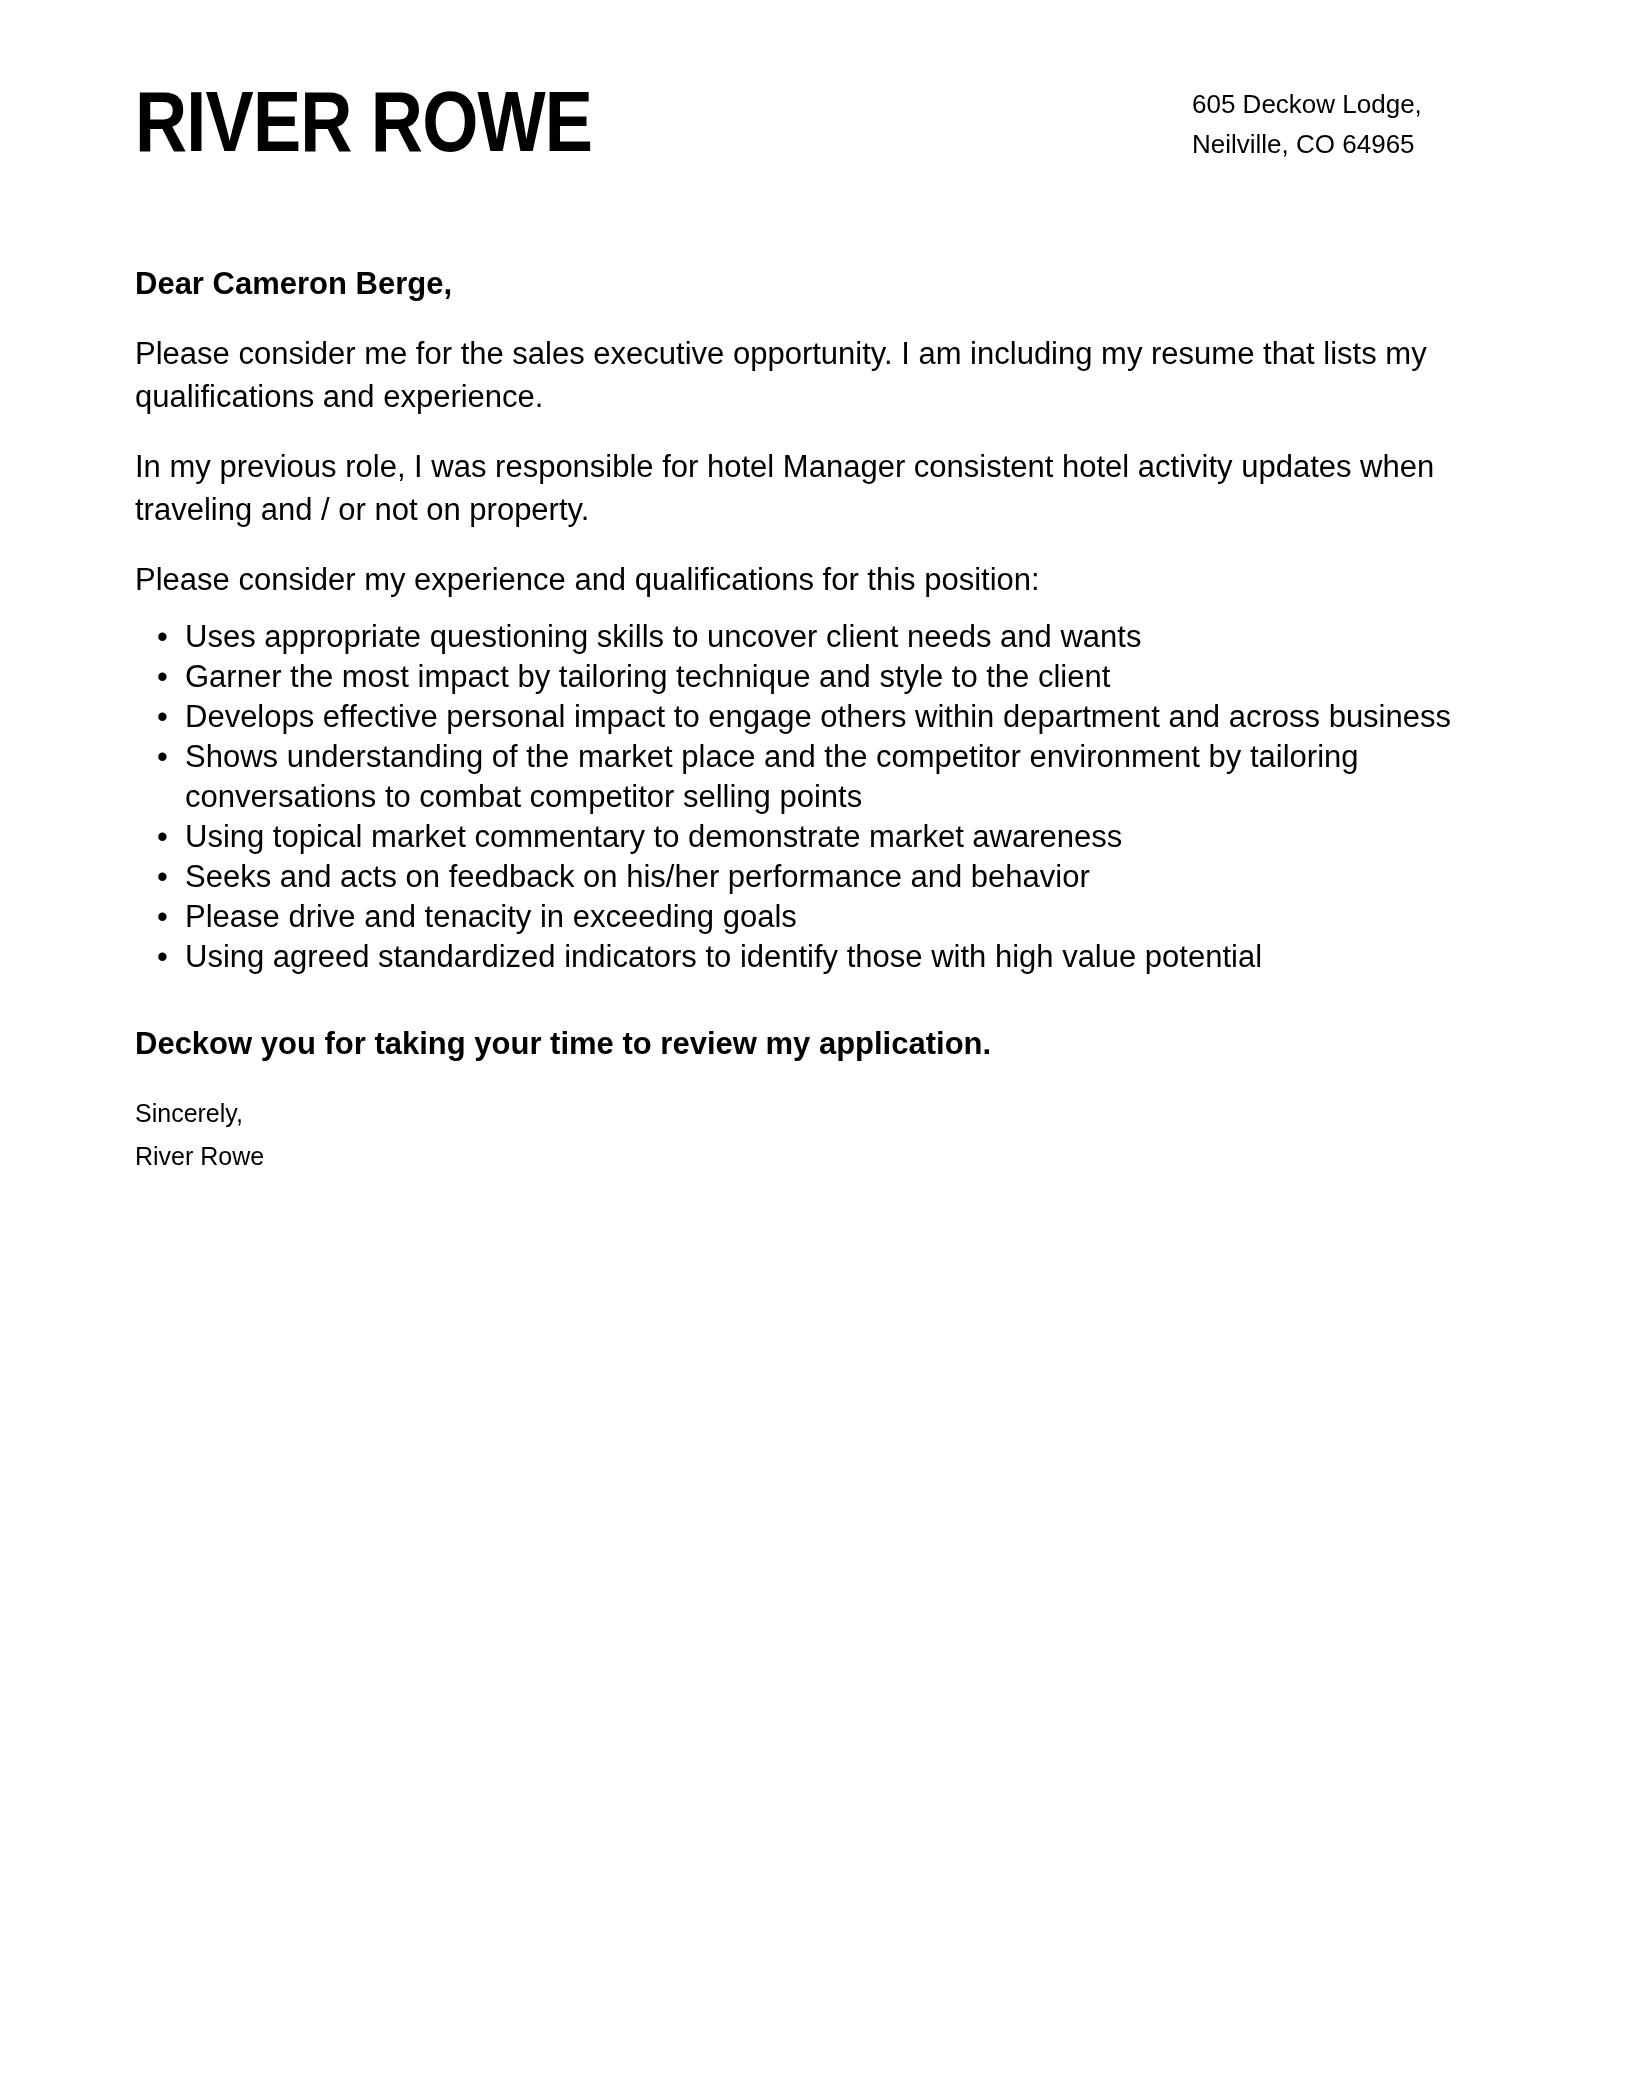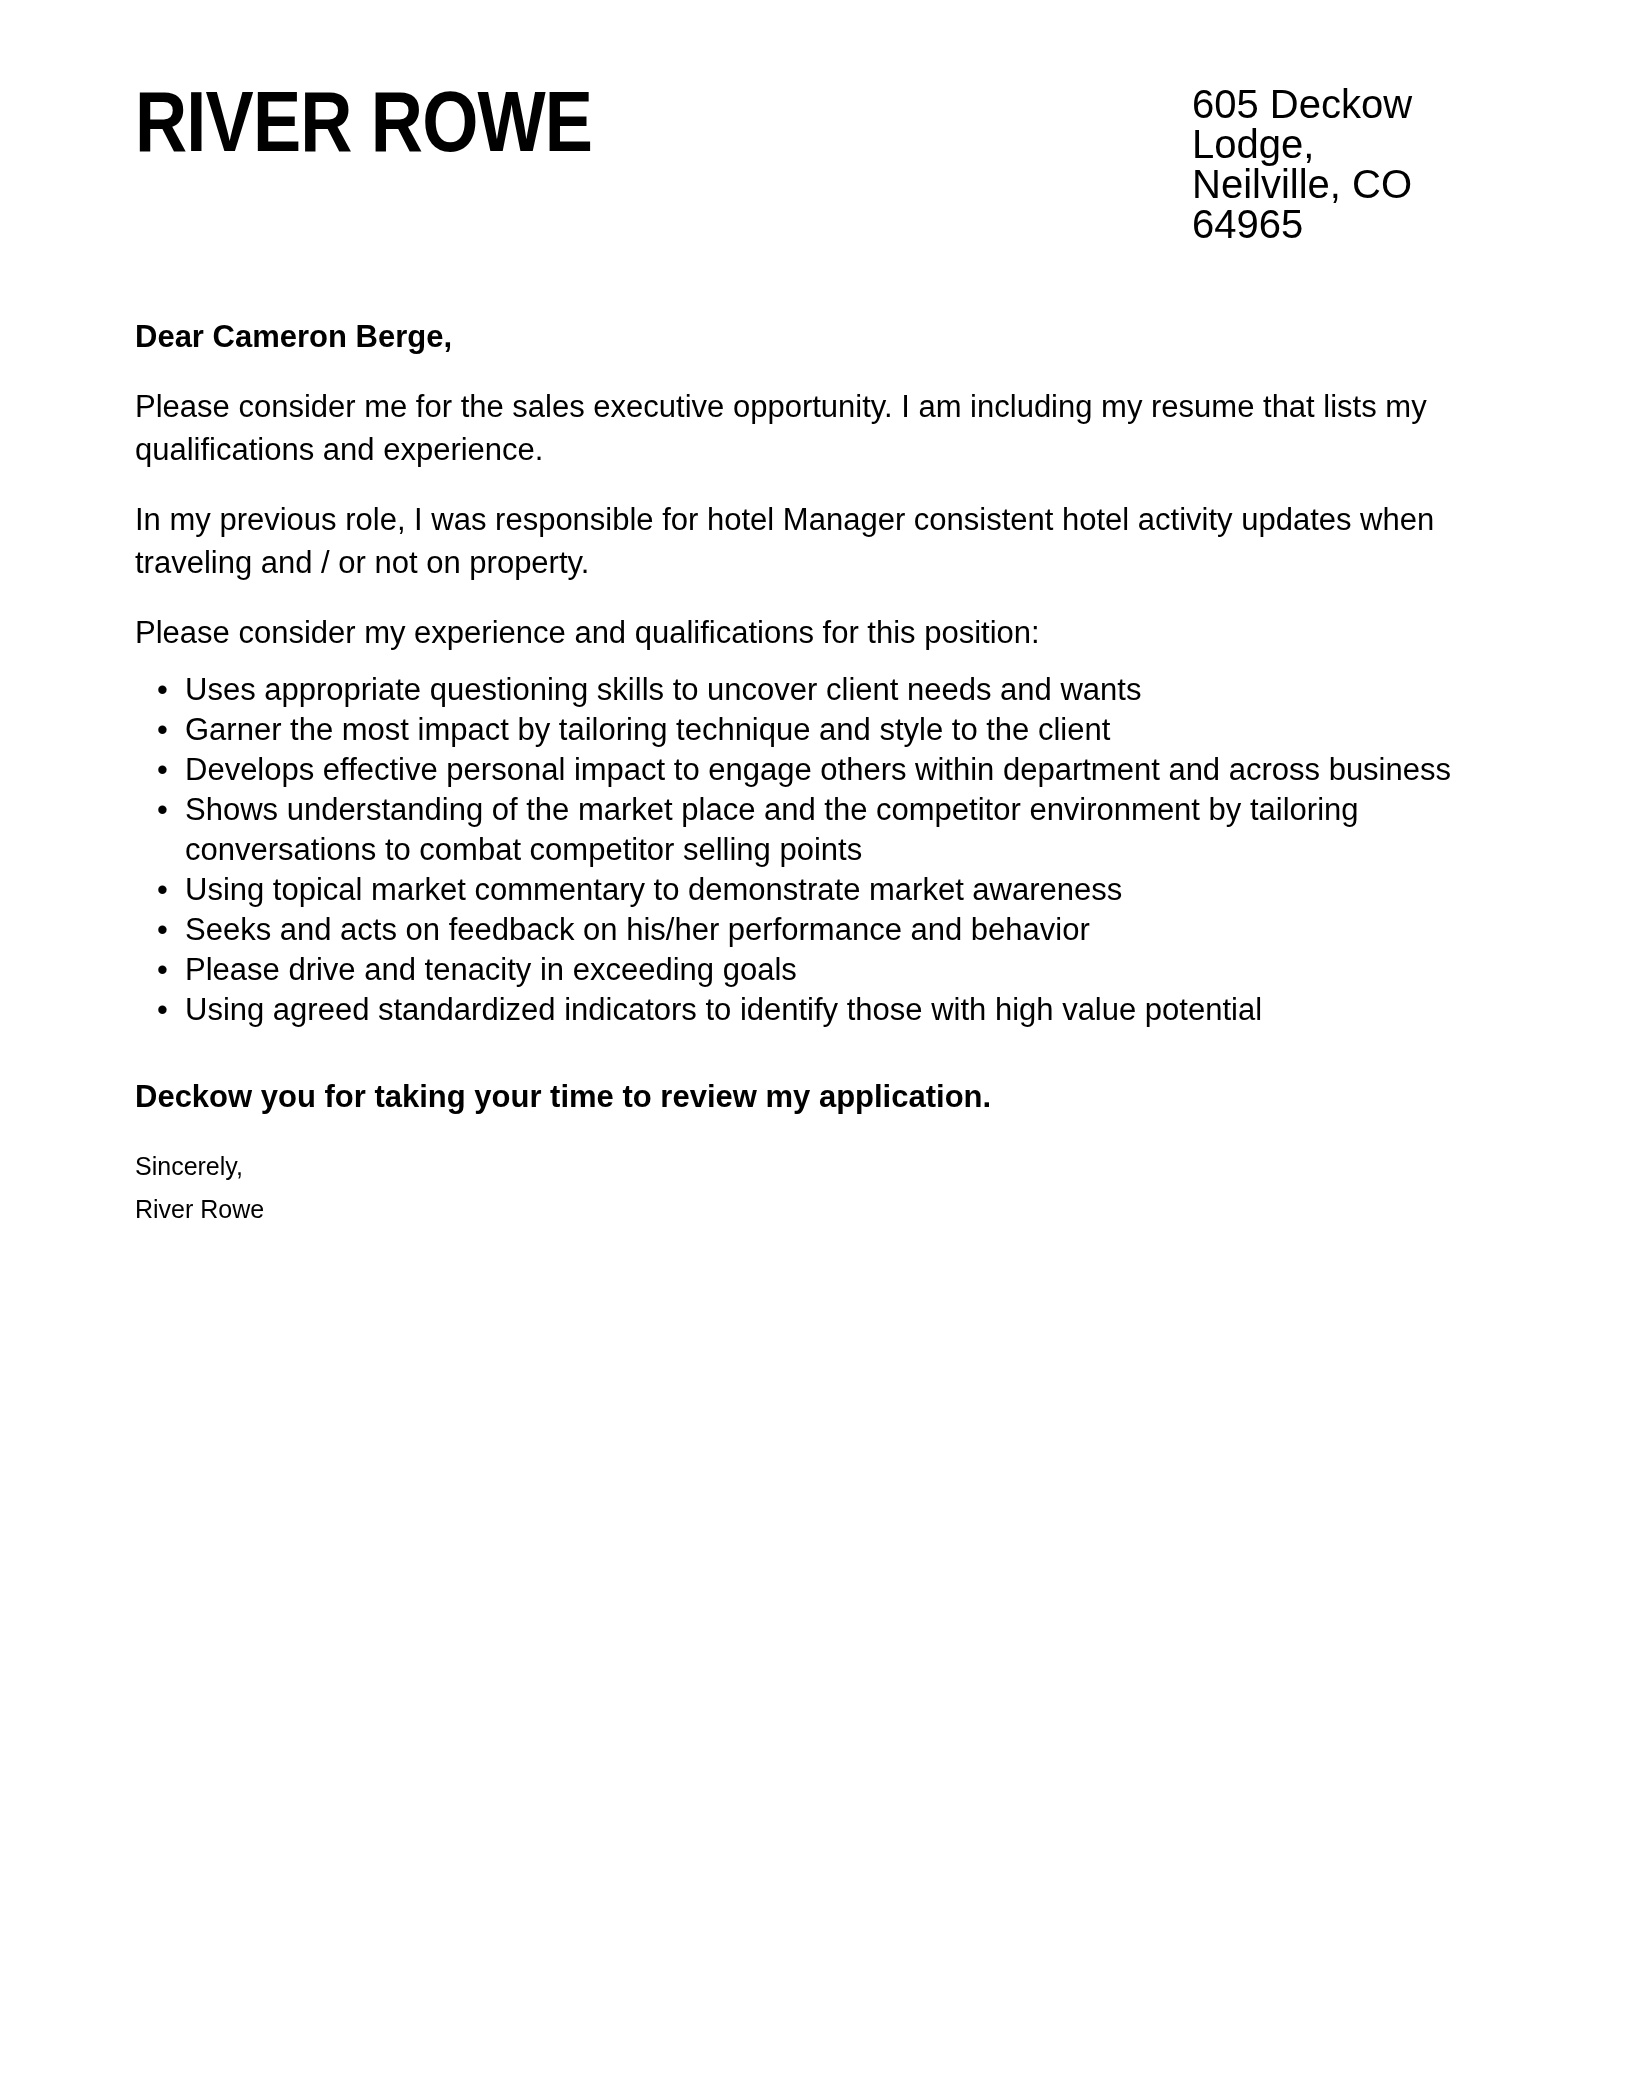--- a/index.html
+++ b/index.html
@@ -30,31 +30,31 @@
     font-weight: 700;
     line-height: 1;
     letter-spacing: -1px;
     white-space: nowrap;
     transform: scaleX(0.84);
     transform-origin: left top;
   }
   .address {
     width: 305px;
     margin-top: 6px;
-    font-size: 40px;
+    font-size: 26px;
     line-height: 40px;
     text-align: left;
   }
   p {
     font-size: 31px;
     line-height: 43px;
     margin: 27px 0;
   }
   .salutation {
-    margin-top: 71px;
+    margin-top: 98px;
     font-weight: 700;
   }
   .lead-in { margin-bottom: 16px; }
   ul.qualifications {
     list-style: none;
     margin: 16px 0 27px 0;
     padding: 0 0 0 50px;
   }
   ul.qualifications li {
     font-size: 31px;

